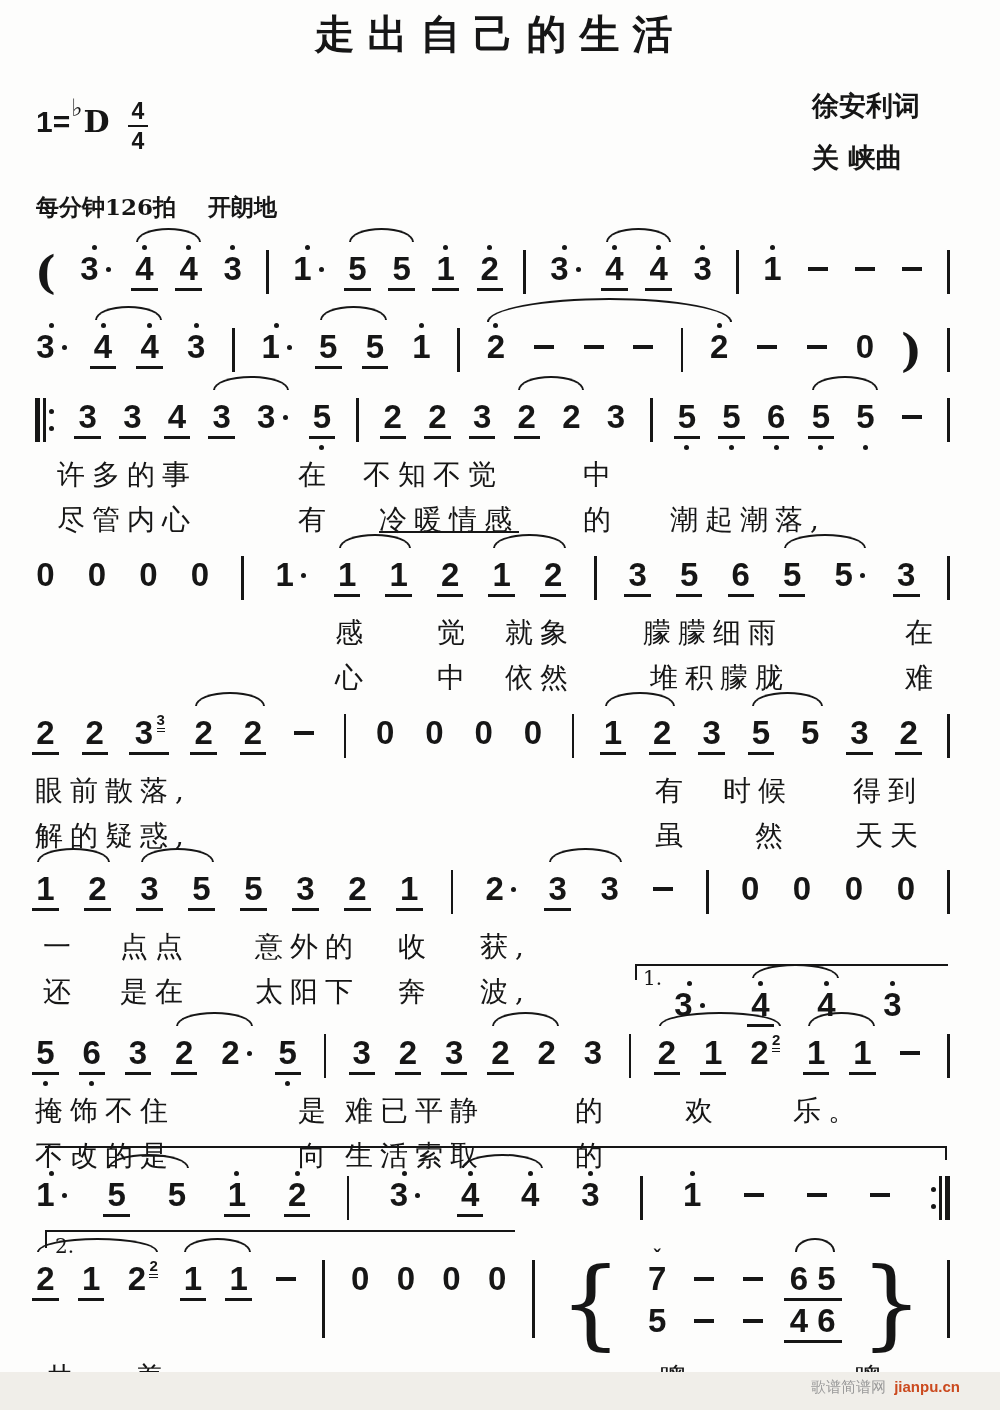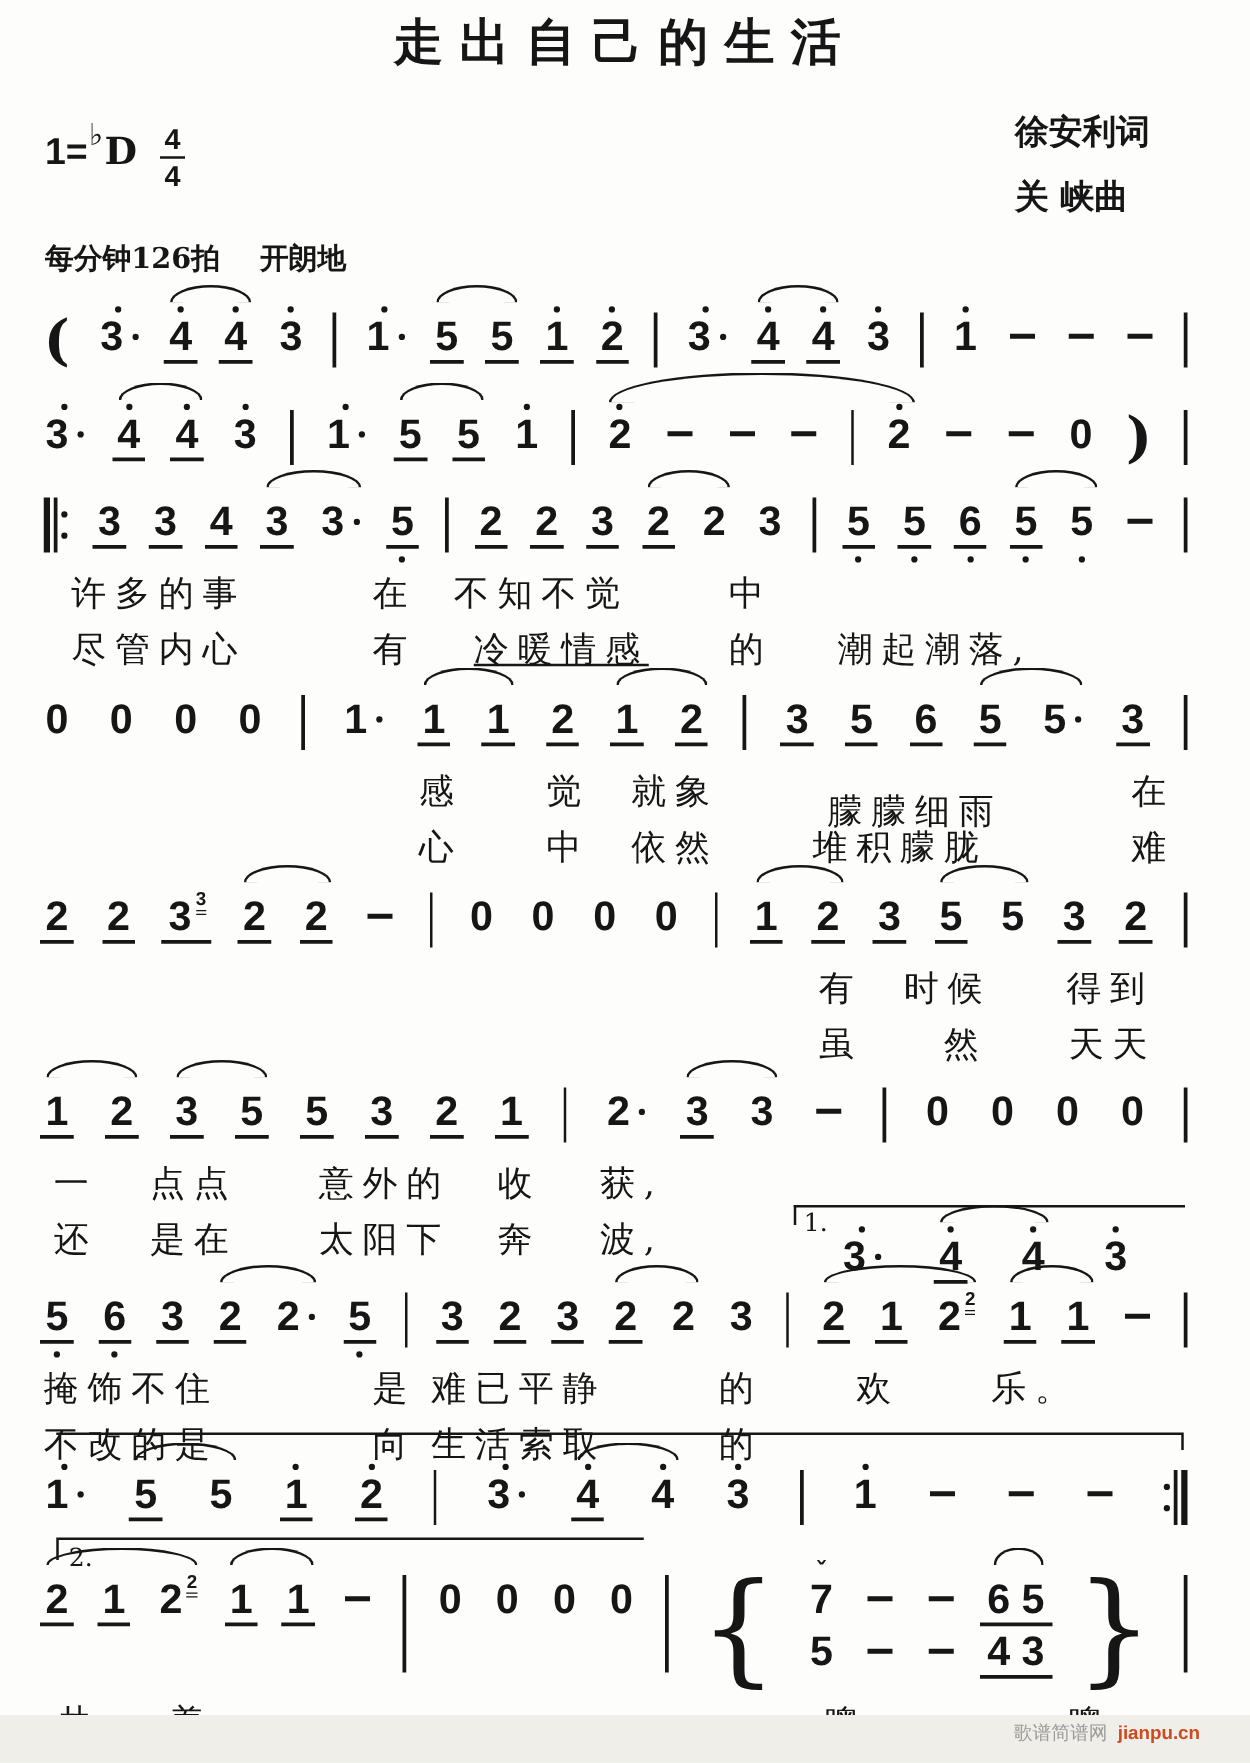--- a/index.html
+++ b/index.html
@@ -840,21 +840,21 @@
         </div>
         <div class="tok bar"></div>
         <div class="arc" style="left: 304.1px; width: 67.8px; top: 2px;"></div>
         <div class="arc" style="left: 458.1px; width: 68.8px; top: 2px;"></div>
         <div class="arc" style="left: 749.1px; width: 77.7px; top: 2px;"></div>
       </div>
       <div class="lyr-row">
         <span class="lyr" style="left: 300px;">感</span>
         <span class="lyr" style="left: 402px;">觉</span>
         <span class="lyr" style="left: 470px;">就象</span>
-        <span class="lyr" style="left: 627px; margin-top: 16px;">朦朦细雨</span>
+        <span class="lyr" style="left: 608px;">朦朦细雨</span>
         <span class="lyr" style="left: 870px;">在</span>
       </div>
       <div class="lyr-row">
         <span class="lyr" style="left: 300px;">心</span>
         <span class="lyr" style="left: 402px;">中</span>
         <span class="lyr" style="left: 470px;">依然</span>
         <span class="lyr" style="left: 615px;">堆积朦胧</span>
         <span class="lyr" style="left: 870px;">难</span>
       </div>
     </div>
@@ -1020,25 +1020,27 @@
             <div class="uline"></div>
           </div>
           <div class="lzone"></div>
         </div>
         <div class="tok bar"></div>
         <div class="arc" style="left: 160.1px; width: 65.8px; top: 2px;"></div>
         <div class="arc" style="left: 570.1px; width: 65.8px; top: 2px;"></div>
         <div class="arc" style="left: 717.1px; width: 66.8px; top: 2px;"></div>
       </div>
       <div class="lyr-row">
+        <span class="lyr" style="left: 0px;">眼前散落,</span>
         <span class="lyr" style="left: 620px;">有</span>
         <span class="lyr" style="left: 688px;">时候</span>
         <span class="lyr" style="left: 818px;">得到</span>
       </div>
       <div class="lyr-row">
+        <span class="lyr" style="left: 0px;">解的疑惑,</span>
         <span class="lyr" style="left: 620px;">虽</span>
         <span class="lyr" style="left: 720px;">然</span>
         <span class="lyr" style="left: 820px;">天天</span>
       </div>
     </div>
   <div class="system" id="sys6">
       <div class="notes-row">
         <div class="tok">
           <div class="hzone"></div>
           <div class="mrow">
@@ -1688,21 +1690,21 @@
         </div>
         <div class="tok">
           <div class="hzone"></div>
           <div class="mrow">
             <span class="digit">6 5</span>
           </div>
           <div class="ulzone">
             <div class="uline"></div>
           </div>
           <div class="mrow">
-            <span class="digit">4 3</span>
+            <span class="digit">4 6</span>
           </div>
           <div class="ulzone">
             <div class="uline"></div>
           </div>
         </div>
         <div class="tok brace">}</div>
         <div class="tok bar"></div>
         <div class="arc" style="left: 2.1px; width: 116.8px; top: 2px;"></div>
         <div class="arc" style="left: 149.1px; width: 62.8px; top: 2px;"></div>
         <div class="arc" style="left: 759.6px; width: 36.8px; top: 2px;"></div>

